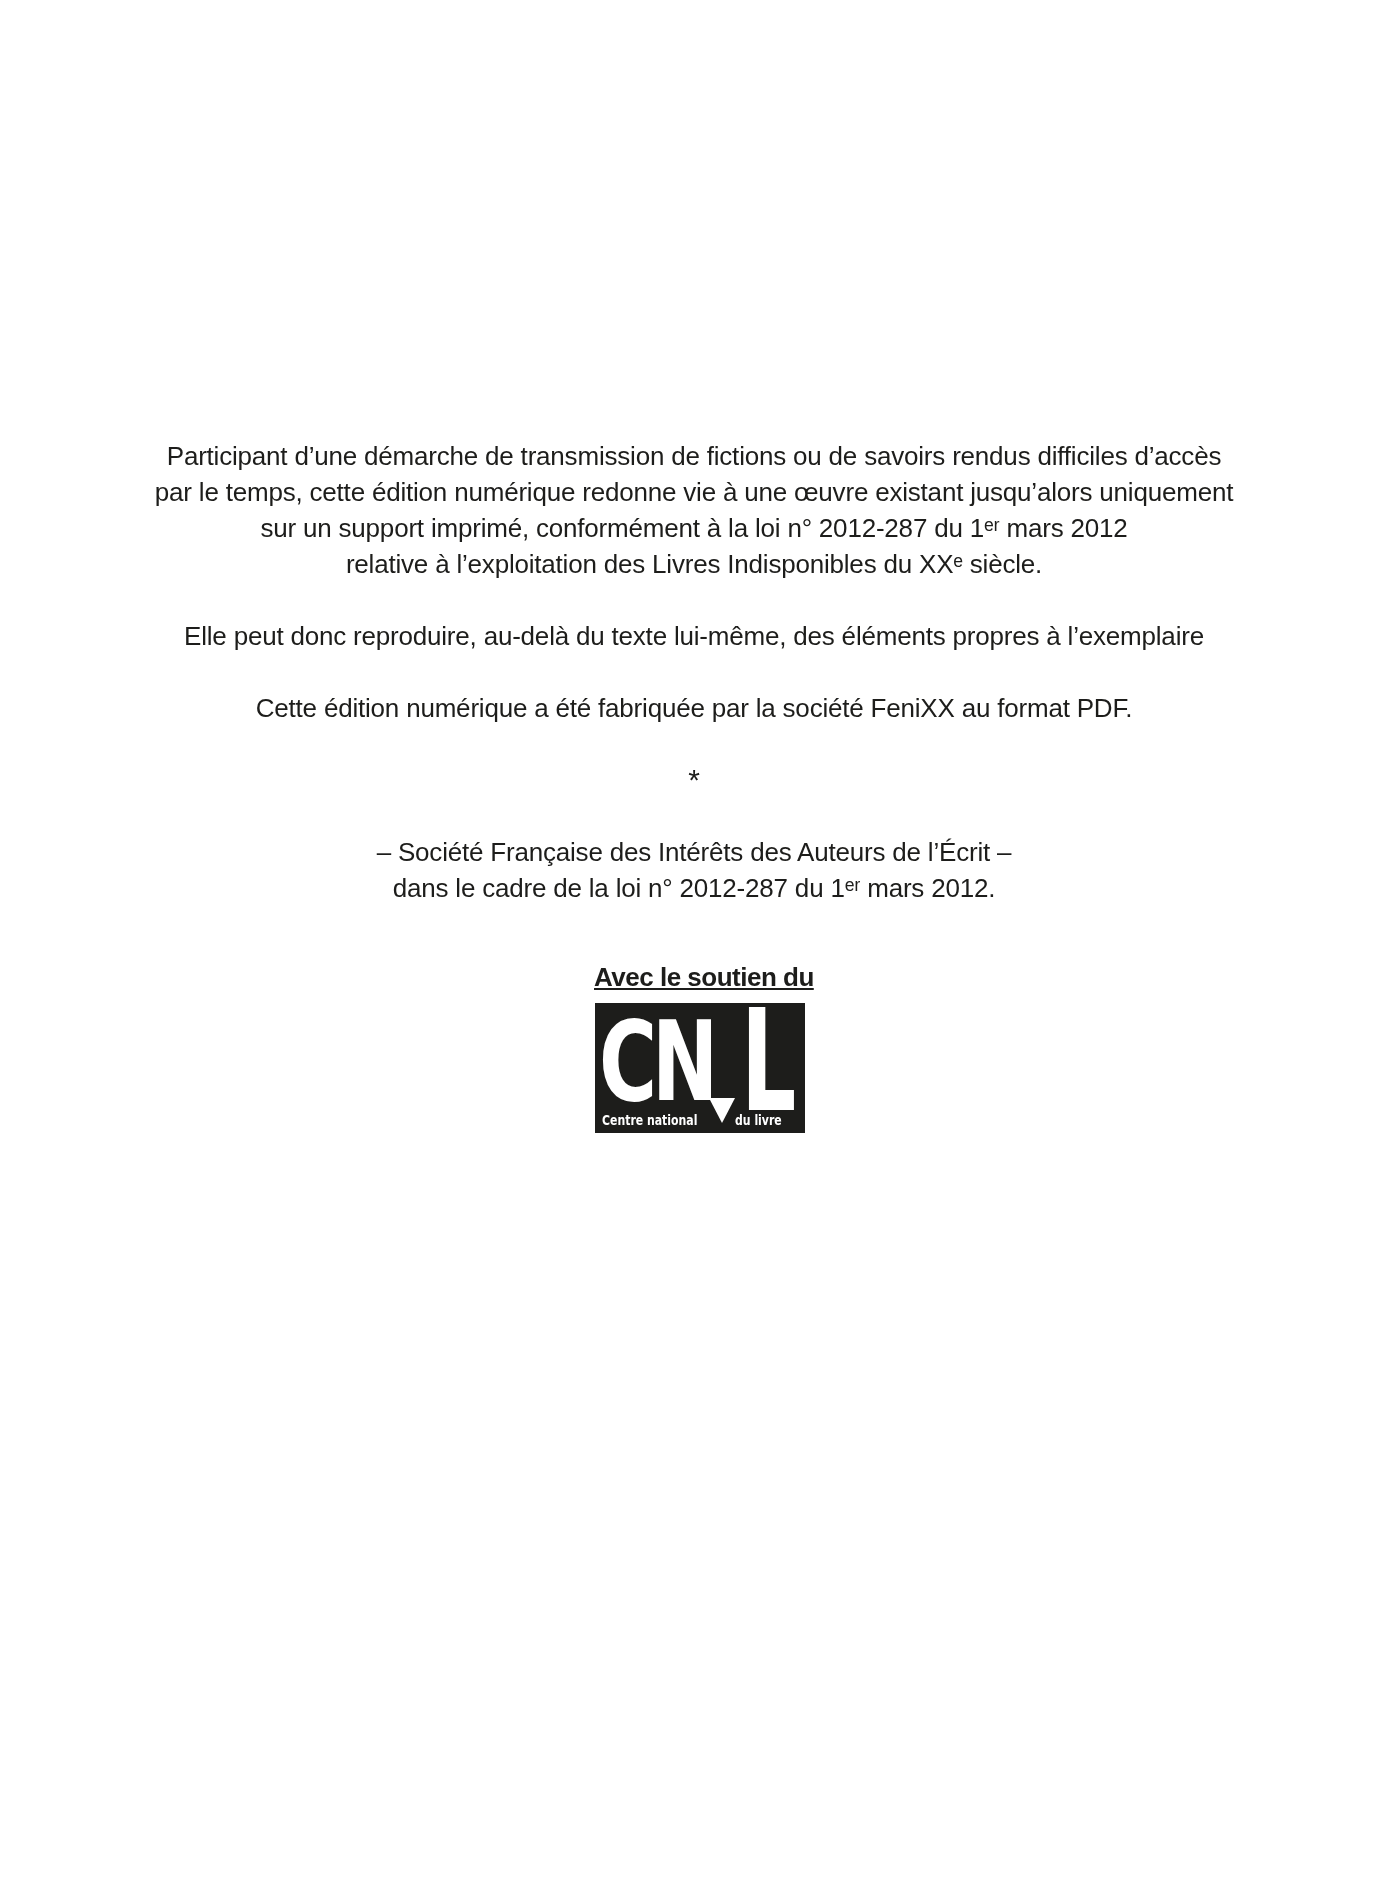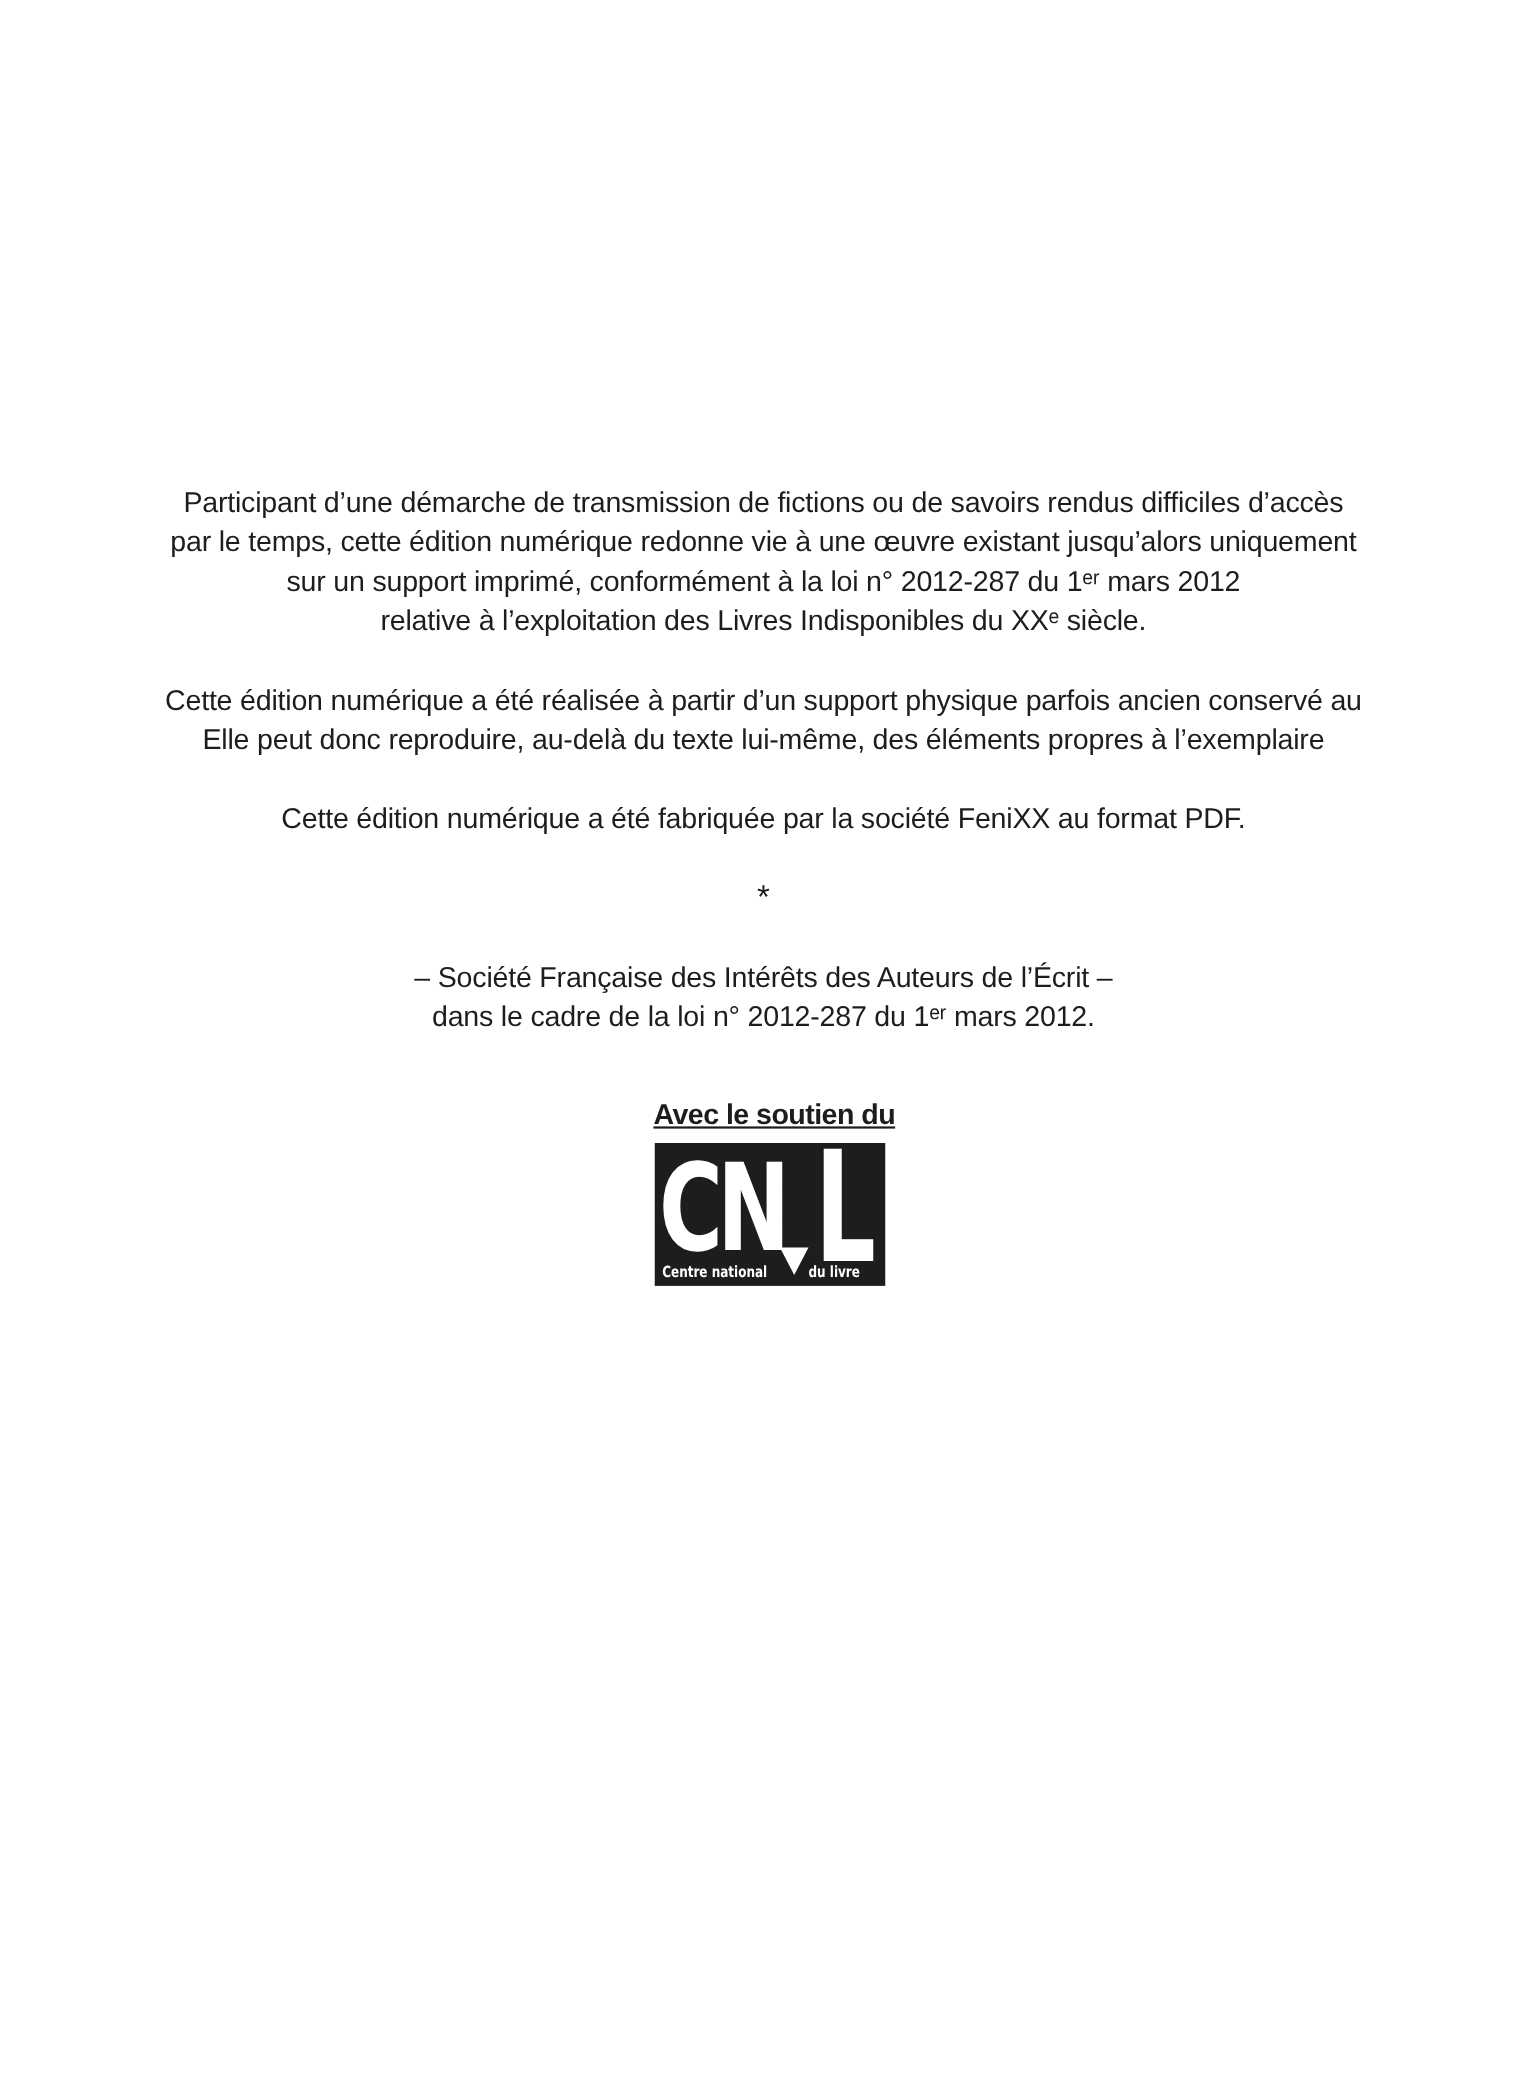--- a/index.html
+++ b/index.html
@@ -61,21 +61,20 @@
   <main class="text-block">
 
     <p>
       <span class="line">Participant d’une démarche de transmission de fictions ou de savoirs rendus difficiles d’accès</span>
       <span class="line">par le temps, cette édition numérique redonne vie à une œuvre existant jusqu’alors uniquement</span>
       <span class="line">sur un support imprimé, conformément à la loi n° 2012-287 du 1ᵉʳ mars 2012</span>
       <span class="line">relative à l’exploitation des Livres Indisponibles du XXᵉ siècle.</span>
     </p>
 
     <p>
-      <span class="line">Cette édition numérique a été réalisée à partir d’un support physique parfois ancien conservé au</span>
       <span class="line">Elle peut donc reproduire, au-delà du texte lui-même, des éléments propres à l’exemplaire</span>
     </p>
 
     <p>
       <span class="line">Cette édition numérique a été fabriquée par la société FeniXX au format PDF.</span>
     </p>
 
 
     <p class="asterisk-line">
       <span class="line">*</span>

